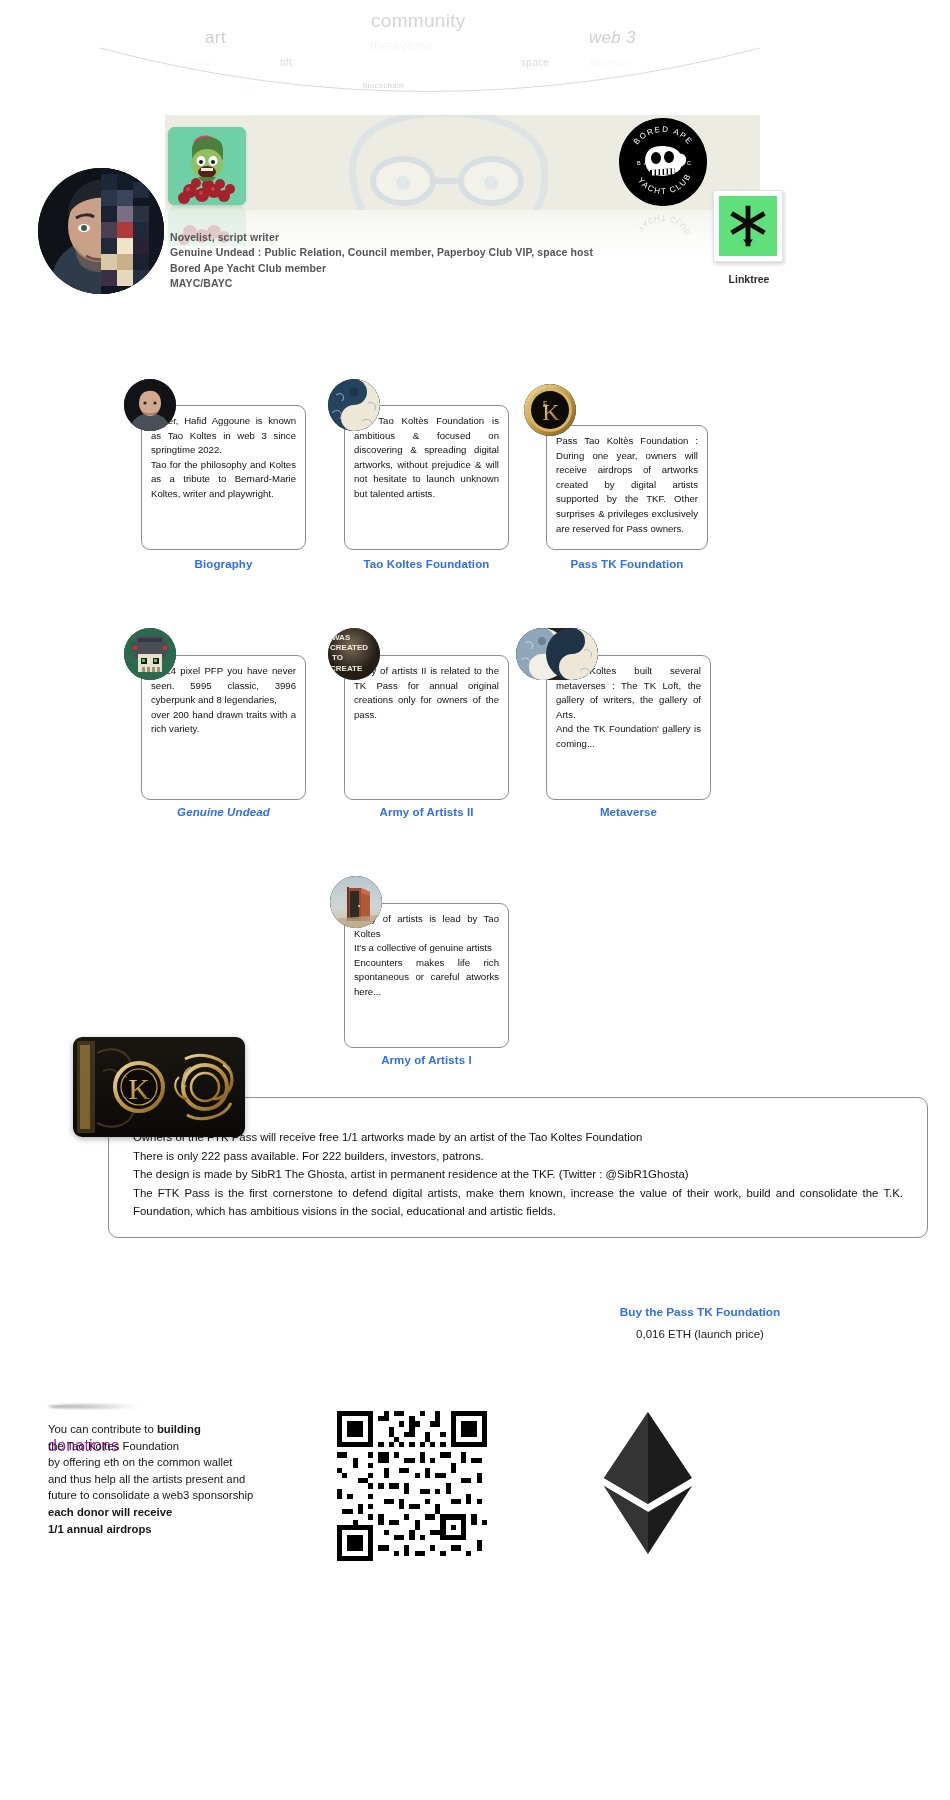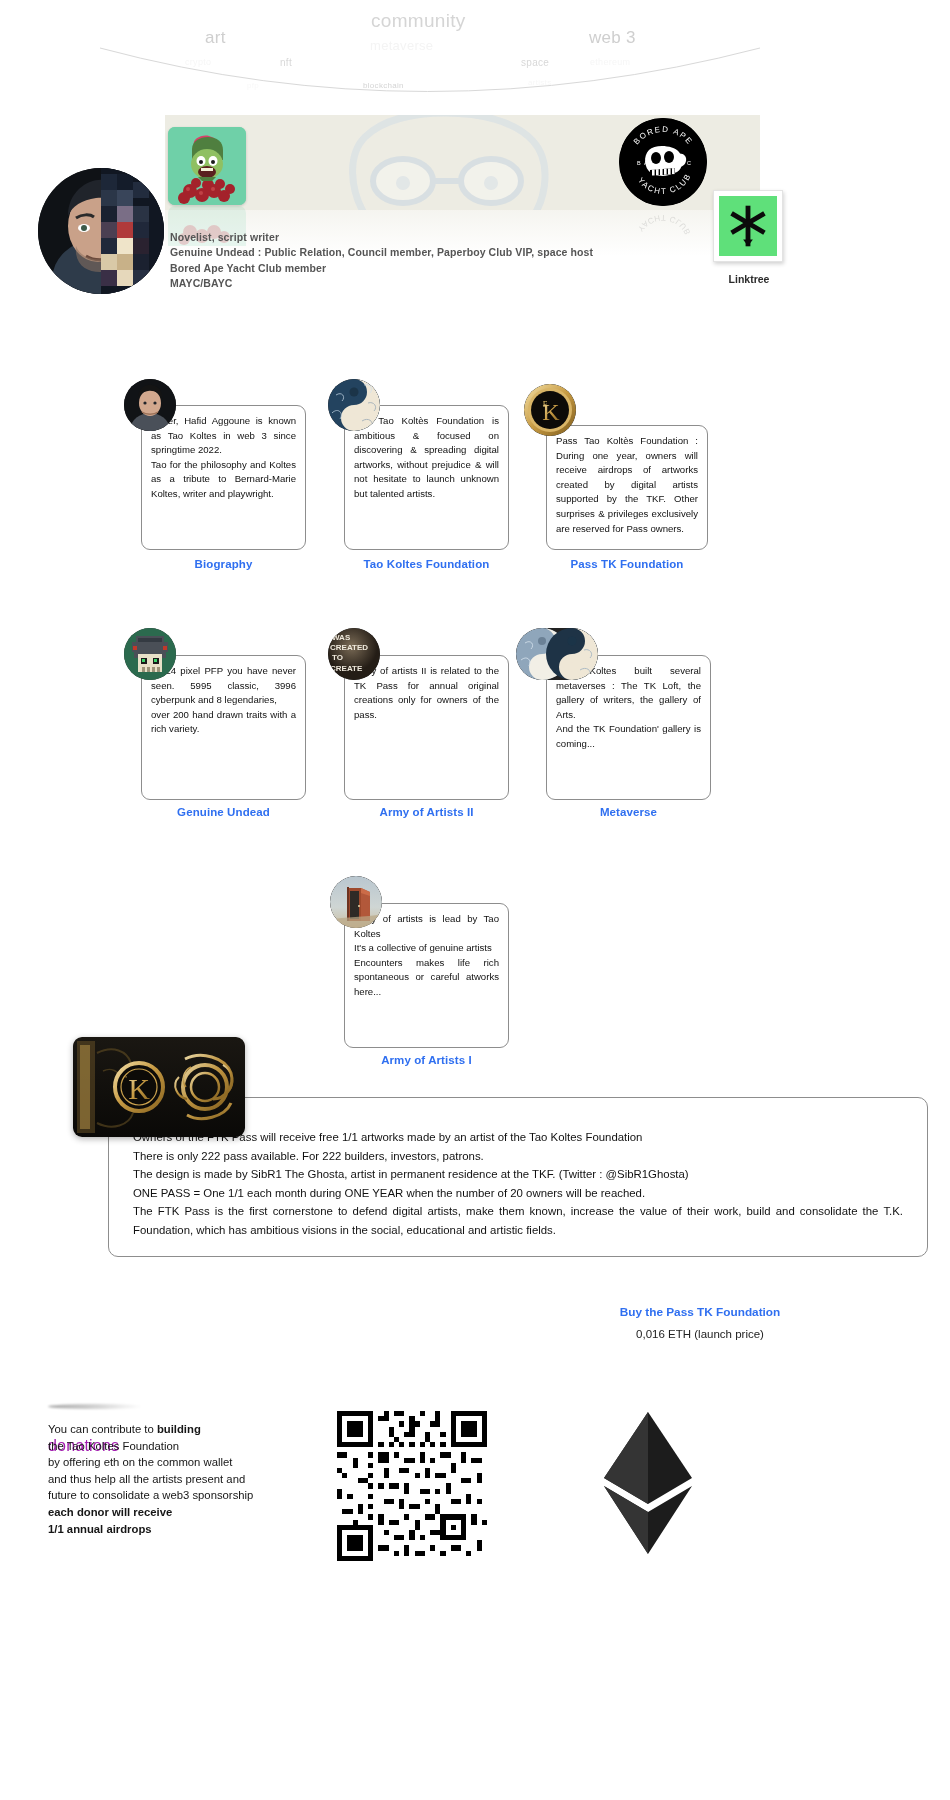--- a/index.html
+++ b/index.html
@@ -257,21 +257,21 @@
 <body>
 
 <div id="page">
 
   <div id="wordcloud">
     <svg id="arc-svg" width="950" height="115">
       <path d="M 100,48 Q 425,135 760,48" fill="none" stroke="#d8d8d8" stroke-width="1"></path>
     </svg>
   <div class="cloud-word" style="left: 371px; top: 10px; font-size: 19px; color: rgb(213, 213, 213);">community</div>
       <div class="cloud-word" style="left: 205px; top: 28px; font-size: 17px; color: rgb(207, 207, 207);">art</div>
-      <div class="cloud-word" style="left: 589px; top: 28px; font-size: 17px; color: rgb(207, 207, 207);">web 3</div>
+      <div class="cloud-word" style="left: 589px; top: 28px; font-size: 17px; color: rgb(207, 207, 207); font-style: italic;">web 3</div>
       <div class="cloud-word" style="left: 370px; top: 38px; font-size: 13px; color: rgb(244, 244, 244);">metaverse</div>
       <div class="cloud-word" style="left: 280px; top: 57px; font-size: 10px; color: rgb(216, 216, 216);">nft</div>
       <div class="cloud-word" style="left: 521px; top: 57px; font-size: 10px; color: rgb(216, 216, 216);">space</div>
       <div class="cloud-word" style="left: 185px; top: 57px; font-size: 9px; color: rgb(246, 246, 246);">crypto</div>
       <div class="cloud-word" style="left: 590px; top: 57px; font-size: 9px; color: rgb(246, 246, 246);">ethereum</div>
       <div class="cloud-word" style="left: 363px; top: 81px; font-size: 8px; color: rgb(212, 212, 212);">blockchain</div>
       <div class="cloud-word" style="left: 528px; top: 78px; font-size: 8px; color: rgb(247, 247, 247);">artists</div>
       <div class="cloud-word" style="left: 247px; top: 81px; font-size: 8px; color: rgb(248, 248, 248);">pfp</div>
     </div>
 
@@ -522,21 +522,21 @@
         <rect x="30" y="31" width="3" height="3" fill="#3cd46a"></rect>
         <rect x="9" y="18" width="4" height="4" fill="#c0392b"></rect>
         <rect x="39" y="18" width="4" height="4" fill="#c0392b"></rect>
         <g fill="#9c9379">
             <rect x="18" y="39" width="3" height="5"></rect>
             <rect x="23" y="39" width="3" height="5"></rect>
           <rect x="28" y="39" width="3" height="5"></rect>
             <rect x="33" y="39" width="3" height="5"></rect>
           </g>
         </svg></div>
-      <div class="card-label" style="left: 141px; top: 806px; width: 165px;">Genuine Undead</div>
+      <div class="card-label" style="left: 141px; top: 806px; width: 165px; font-style: italic;">Genuine Undead</div>
       <div class="card" style="left: 344px; top: 655px; width: 165px; min-height: 145px;">
         <p>Army of artists II is related to the TK Pass for annual original creations only for owners of the pass.</p>
       </div>
       <div class="card-avatar" style="left: 328px; top: 628px;"><svg width="52" height="52" viewBox="0 0 52 52">
           <defs>
             <radialGradient id="rg1" cx="45%" cy="35%">
           <stop offset="0%" stop-color="#7a6b56"></stop>
               <stop offset="100%" stop-color="#241d16"></stop>
         </radialGradient>
           </defs>
@@ -637,21 +637,20 @@
       <circle cx="66" cy="50" r="18" fill="none" stroke="#caa14d" stroke-width="1.2"></circle>
       <text x="66" y="62" text-anchor="middle" font-size="30" font-family="Liberation Serif, serif" fill="url(#goldg)">K</text>
       <text x="53" y="45" text-anchor="middle" font-size="9" font-family="Liberation Serif, serif" fill="#caa14d">'</text>
     </svg>
   </div>
 
   <div id="pass-text">
       <p>Owners of the FTK Pass will receive free 1/1 artworks made by an artist of the Tao Koltes Foundation</p>
       <p>There is only 222 pass available. For 222 builders, investors, patrons.</p>
       <p>The design is made by SibR1 The Ghosta, artist in permanent residence at the TKF. (Twitter : @SibR1Ghosta)</p>
-      <p>ONE PASS = One 1/1 each month during ONE YEAR when the number of 20 owners will be reached.</p>
       <p>The FTK Pass is the first cornerstone to defend digital artists, make them known, increase the value of their work, build and consolidate the T.K. Foundation, which has ambitious visions in the social, educational and artistic fields.</p>
     </div>
 
   <div id="buy-link">Buy the Pass TK Foundation</div>
   <div id="price">0,016 ETH (launch price)</div>
 
   <div id="don-title">donations</div>
   <div id="don-underline"></div>
   <div id="don-body">
       <p><span>You can contribute to </span><span class="b">building</span></p>

